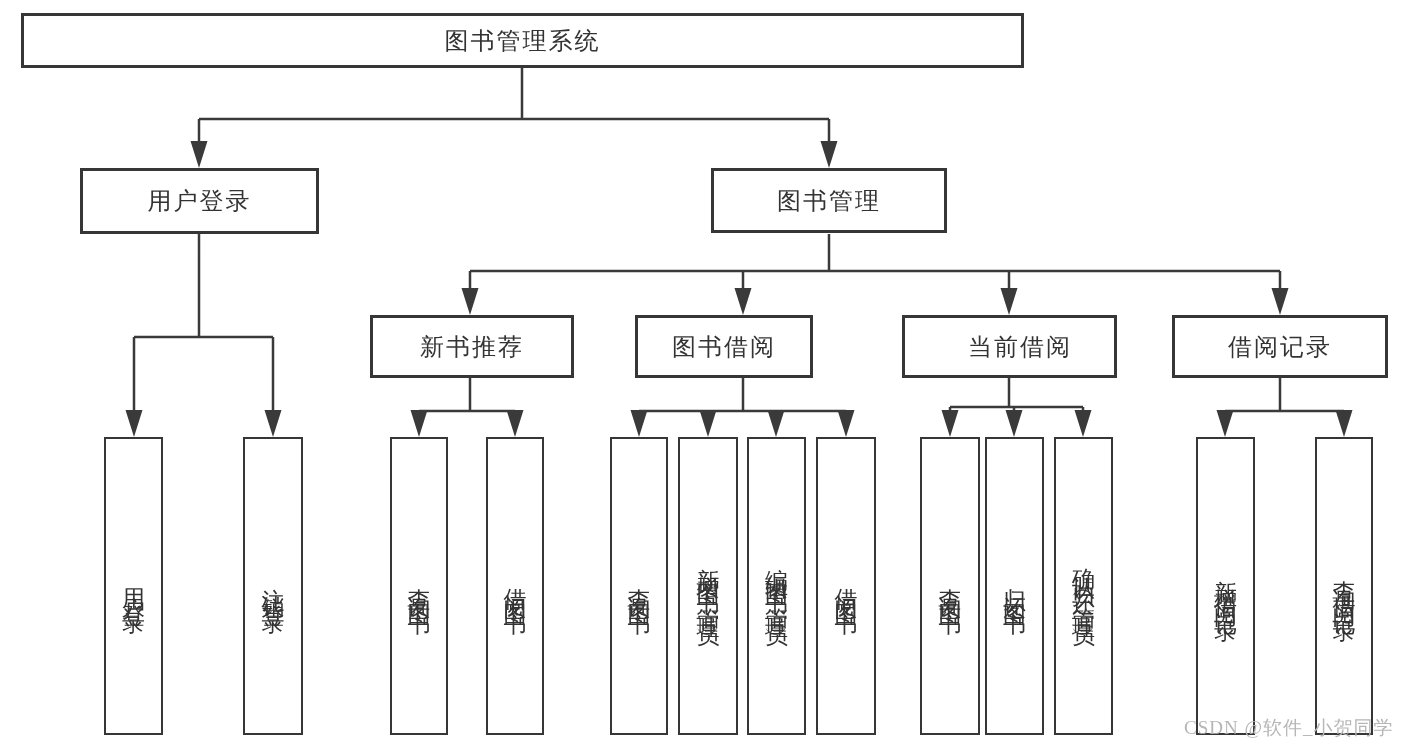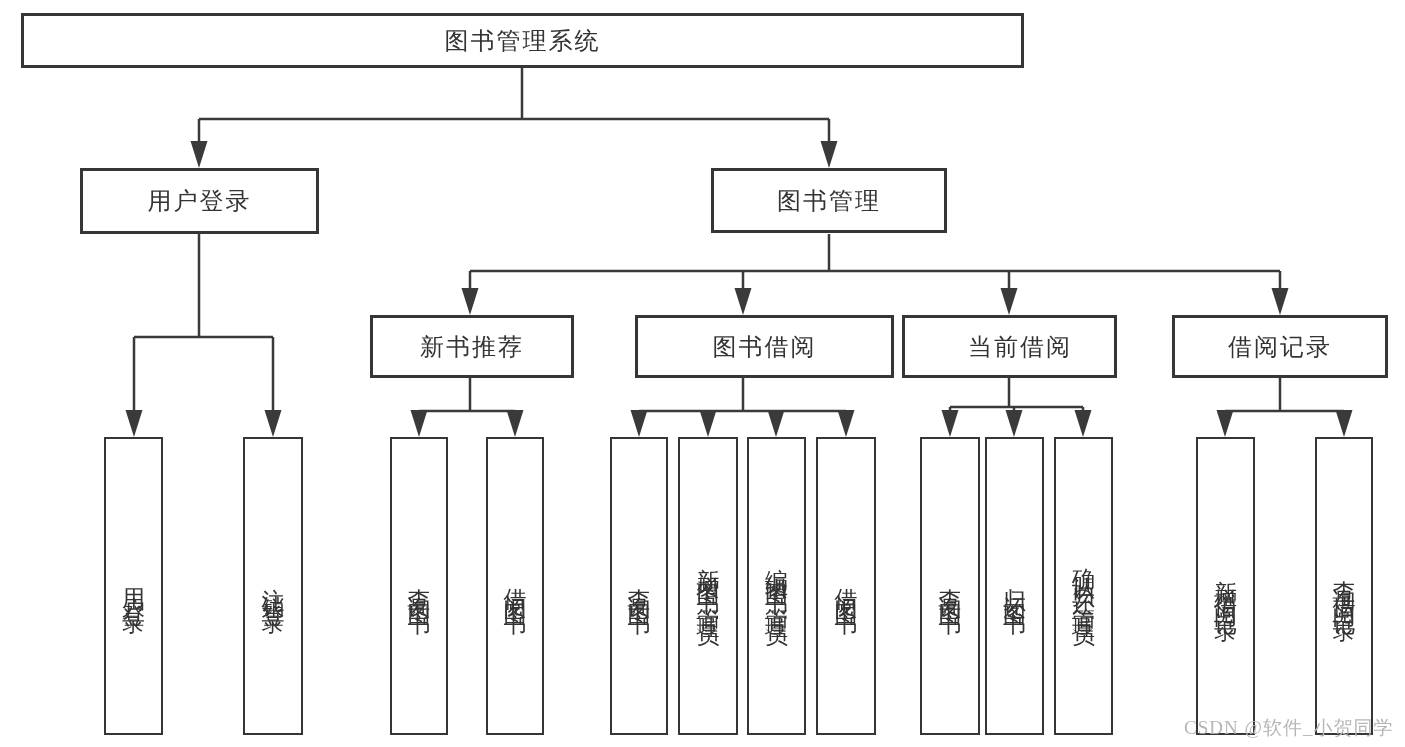--- a/index.html
+++ b/index.html
@@ -72,21 +72,21 @@
   <div class="node hnode" style="left:80px; top:168px; width:239px; height:66px;">
     <span>用户登录</span>
   </div>
   <div class="node hnode" style="left:711px; top:168px; width:236px; height:65px;">
     <span>图书管理</span>
   </div>
 
   <div class="node hnode" style="left:362px; top:315px; width:204px; height:63px;margin-left:8px;">
     <span>新书推荐</span>
   </div>
-  <div class="node hnode" style="left:635px; top:315px; width:259px; height:63px;">
+  <div class="node hnode" style="left:635px; top:315px; width:178px; height:63px;">
     <span>图书借阅</span>
   </div>
   <div class="node hnode" style="left:902px; top:315px; width:215px; height:63px;padding-left:21px;">
     <span>当前借阅</span>
   </div>
   <div class="node hnode" style="left:1172px; top:315px; width:216px; height:63px;">
     <span>借阅记录</span>
   </div>
 
   <div class="node vnode" style="left:104px; top:437px; width:59px; height:298px;">

